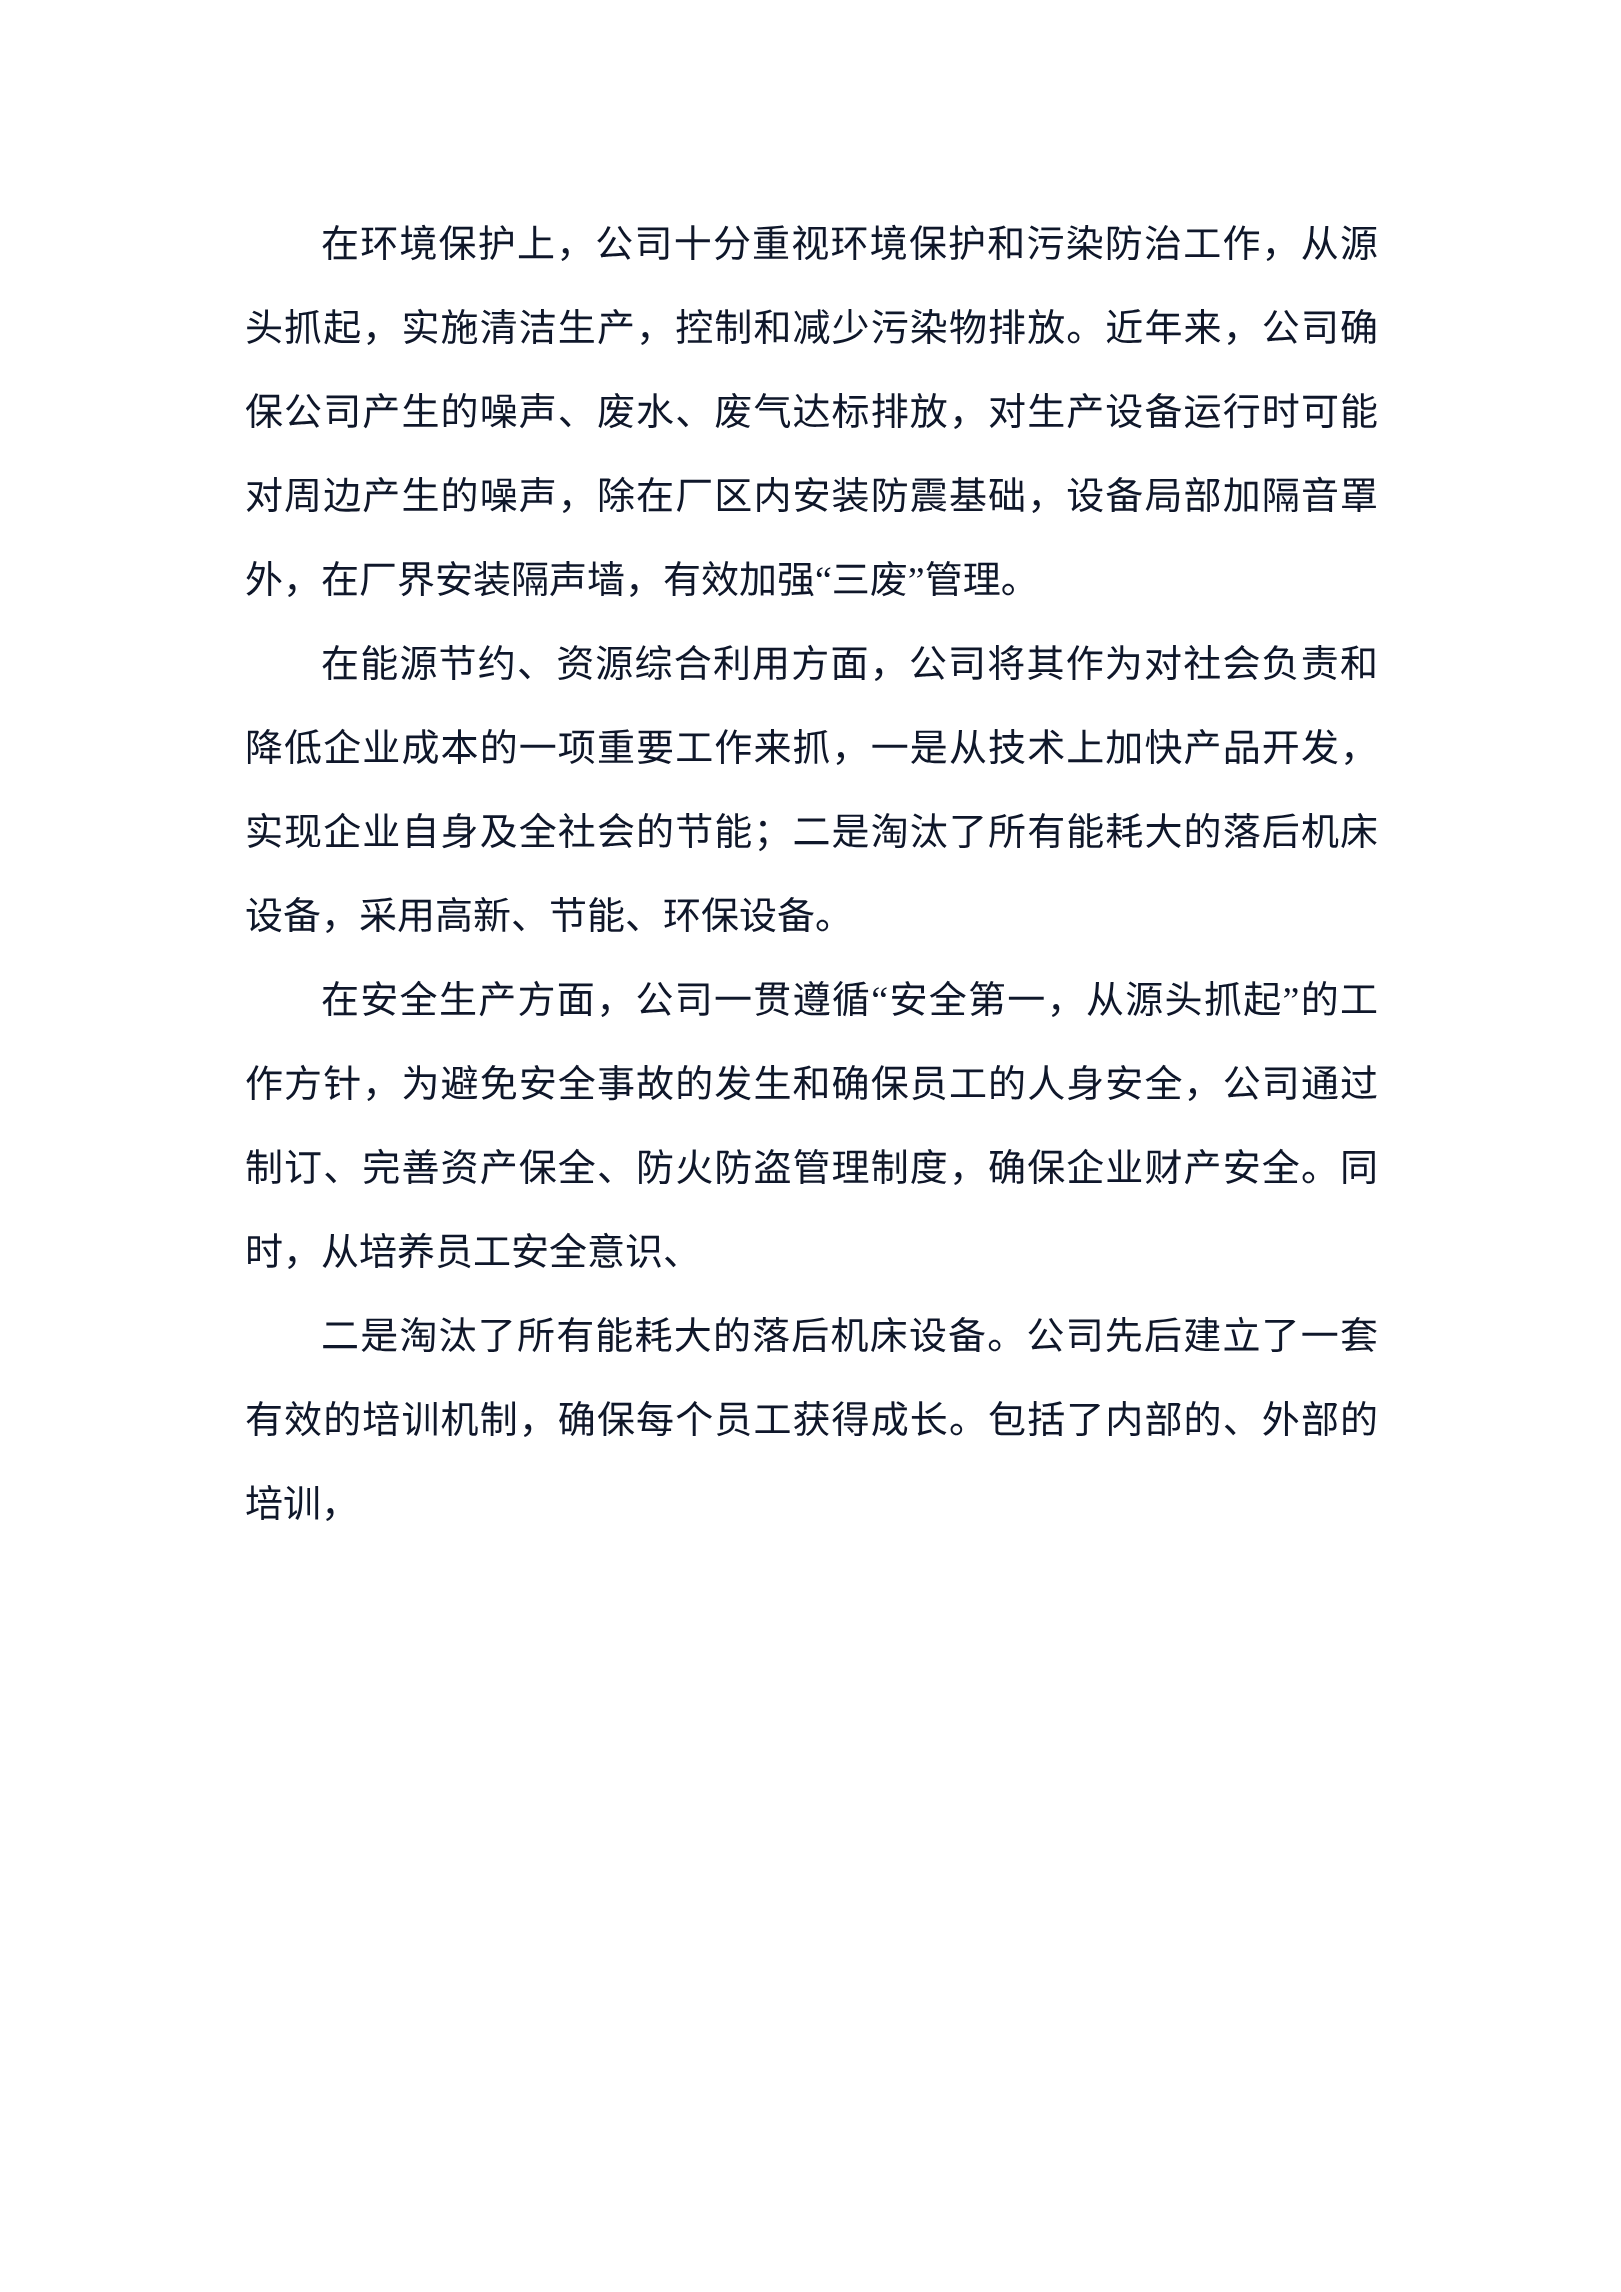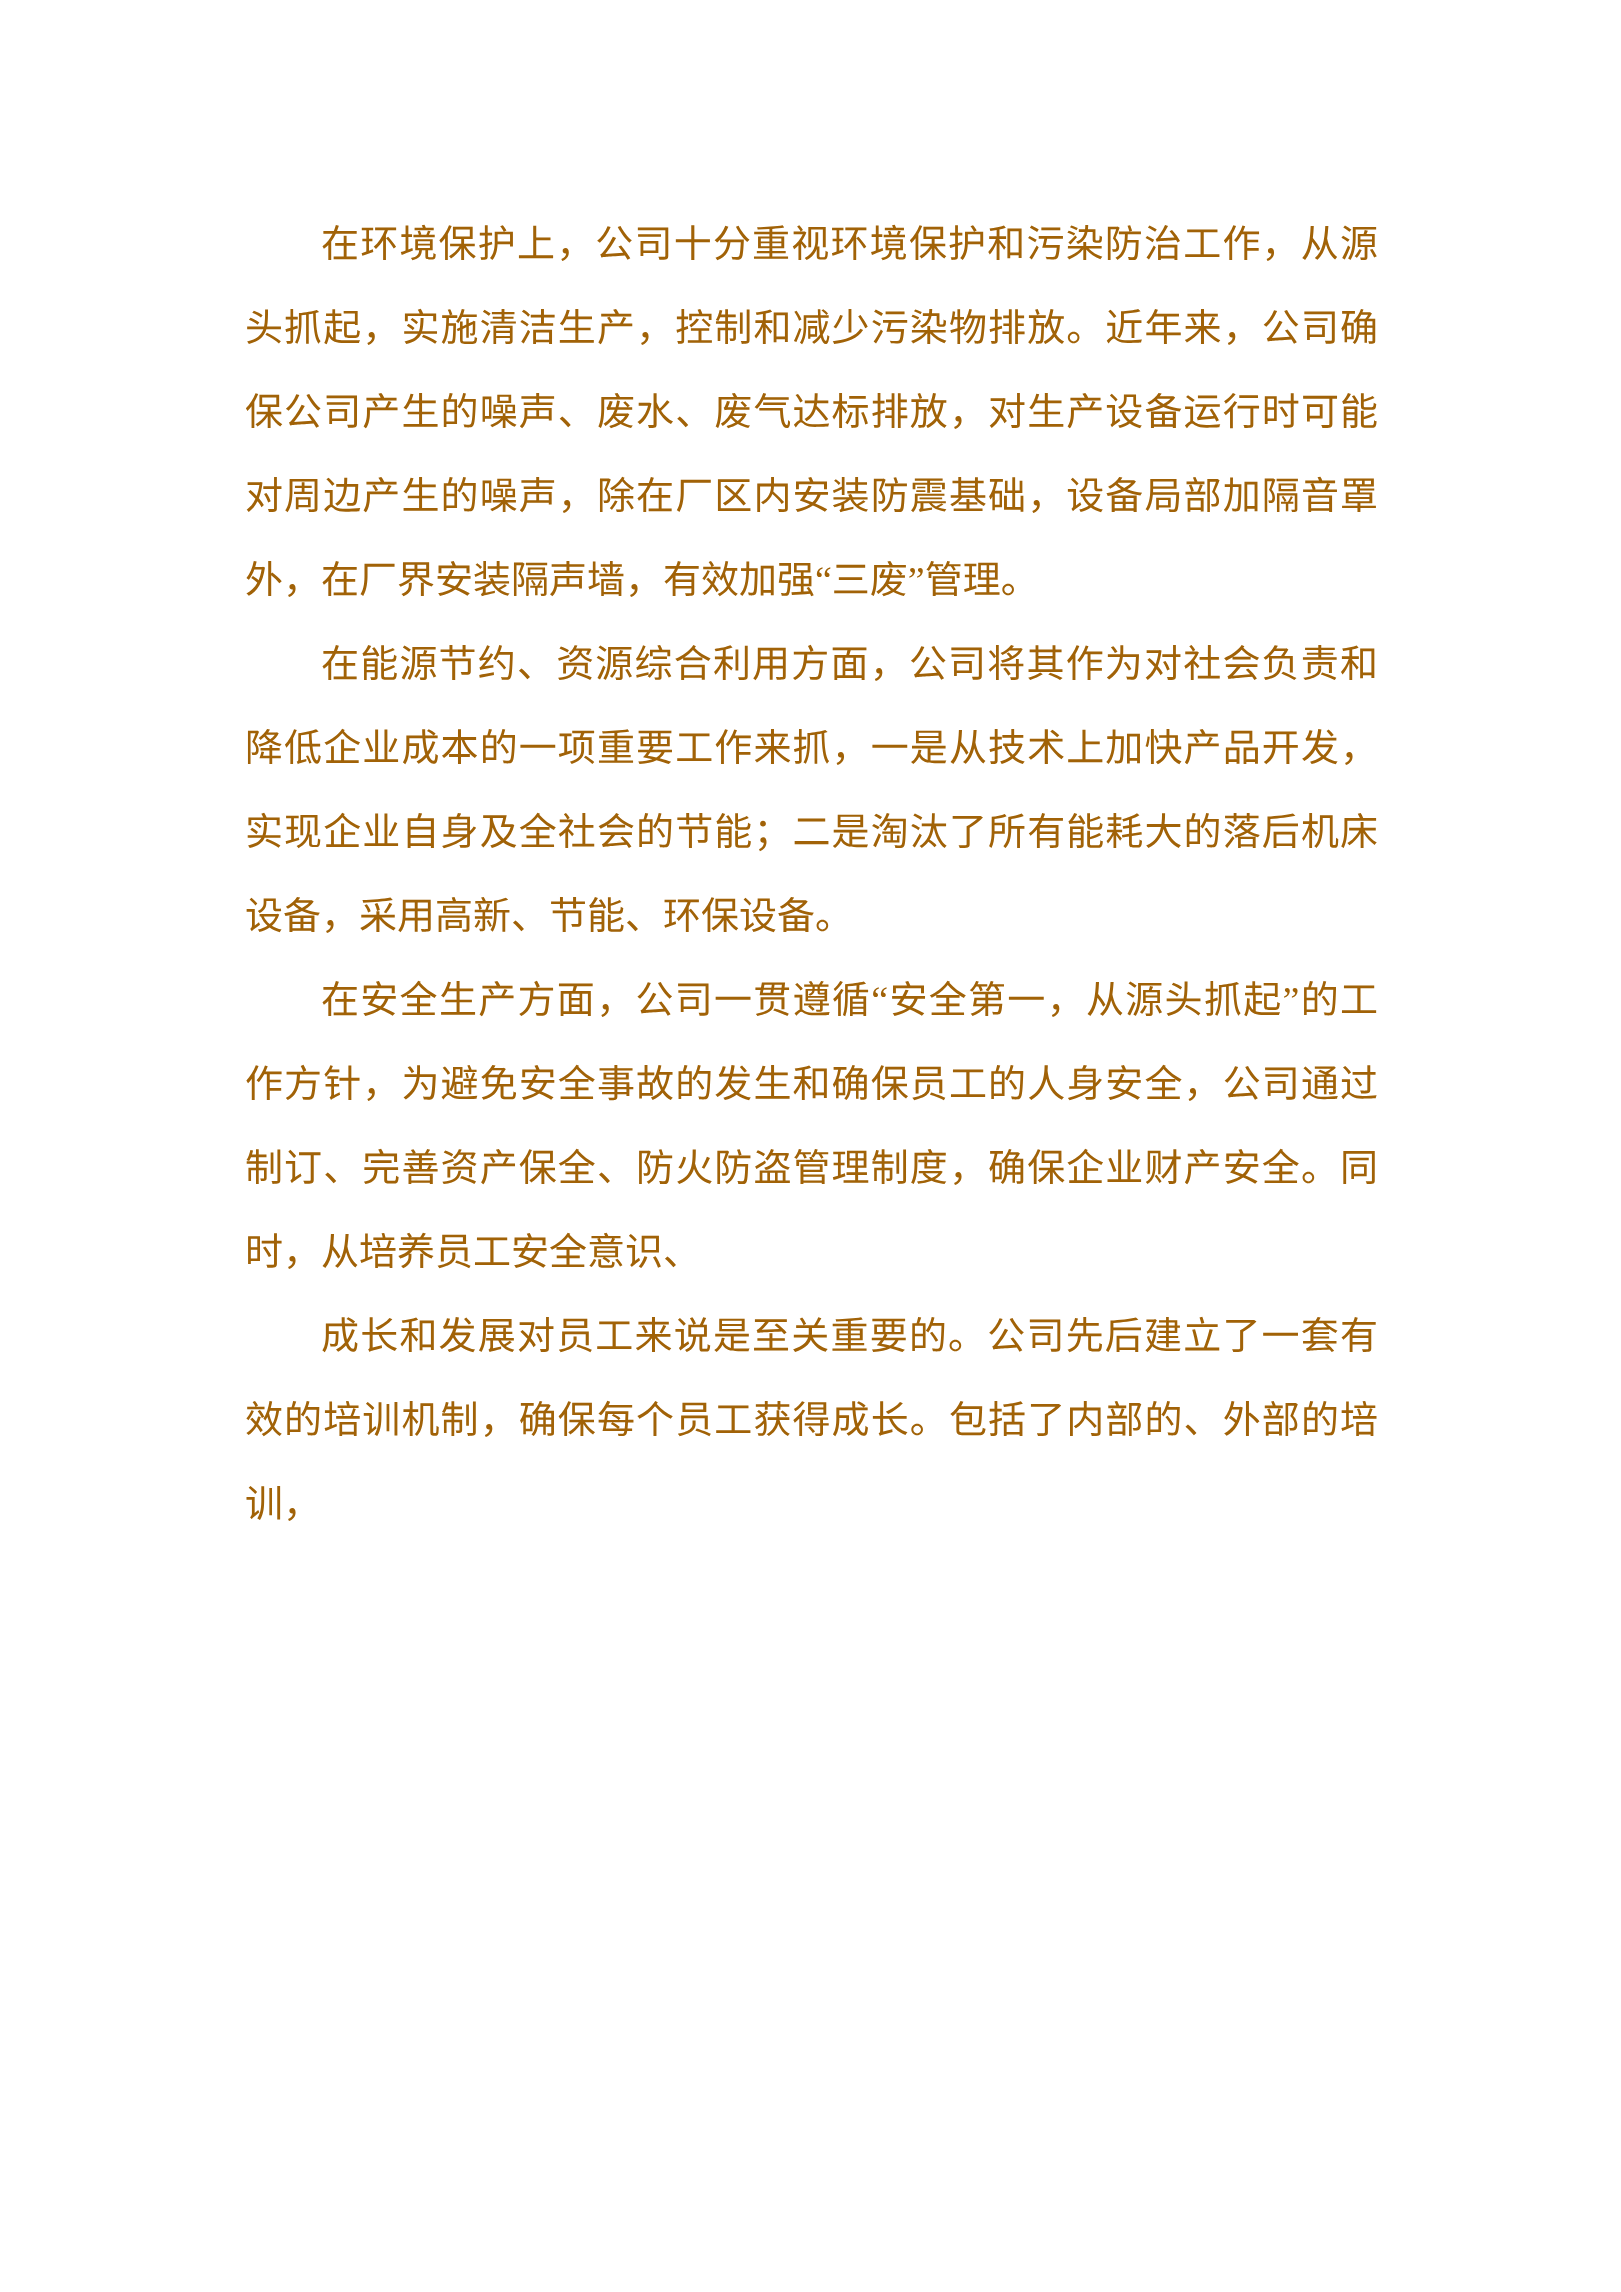--- a/index.html
+++ b/index.html
@@ -19,32 +19,32 @@
     left: 245px;
     top: 202px;
     width: 1133px;
   }
   .para {
     margin: 0;
     padding: 0;
     font-family: "Liberation Serif", "DejaVu Serif", serif;
     font-size: 38px;
     line-height: 84px;
-    color: #a16207;
+    color: #0f172a;
     text-align: justify;
     text-justify: inter-ideograph;
     text-indent: 2em;
     word-break: break-all;
     letter-spacing: 0;
   }
 </style>
 </head>
 <body>
 
 <div class="page">
   <div class="text-block">
     <p class="para">在环境保护上，公司十分重视环境保护和污染防治工作，从源头抓起，实施清洁生产，控制和减少污染物排放。近年来，公司确保公司产生的噪声、废水、废气达标排放，对生产设备运行时可能对周边产生的噪声，除在厂区内安装防震基础，设备局部加隔音罩外，在厂界安装隔声墙，有效加强“三废”管理。</p>
     <p class="para">在能源节约、资源综合利用方面，公司将其作为对社会负责和降低企业成本的一项重要工作来抓，一是从技术上加快产品开发，实现企业自身及全社会的节能；二是淘汰了所有能耗大的落后机床设备，采用高新、节能、环保设备。</p>
     <p class="para">在安全生产方面，公司一贯遵循“安全第一，从源头抓起”的工作方针，为避免安全事故的发生和确保员工的人身安全，公司通过制订、完善资产保全、防火防盗管理制度，确保企业财产安全。同时，从培养员工安全意识、</p>
-    <p class="para">成长和发展对员工来说是至关重要的。公司先后建立了一套有效的培训机制，确保每个员工获得成长。包括了内部的、外部的培训，</p>
+    <p class="para">二是淘汰了所有能耗大的落后机床设备。公司先后建立了一套有效的培训机制，确保每个员工获得成长。包括了内部的、外部的培训，</p>
   </div>
 </div>
 
 
 </body></html>

